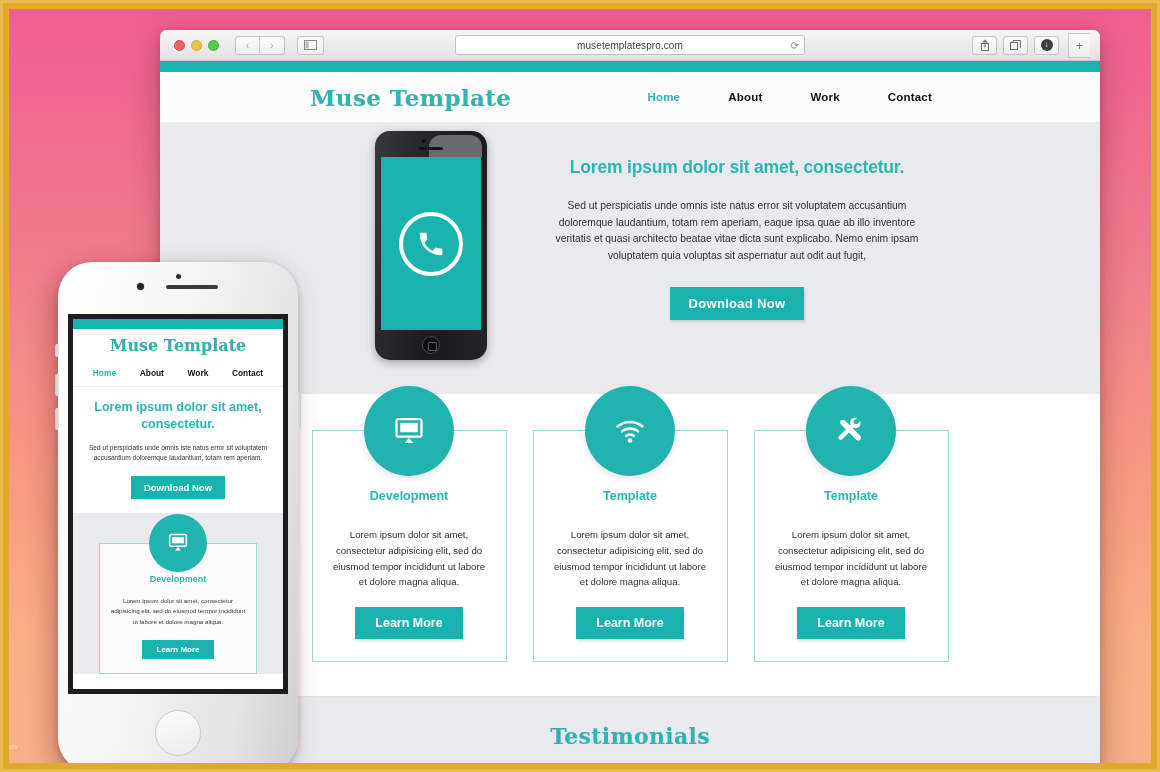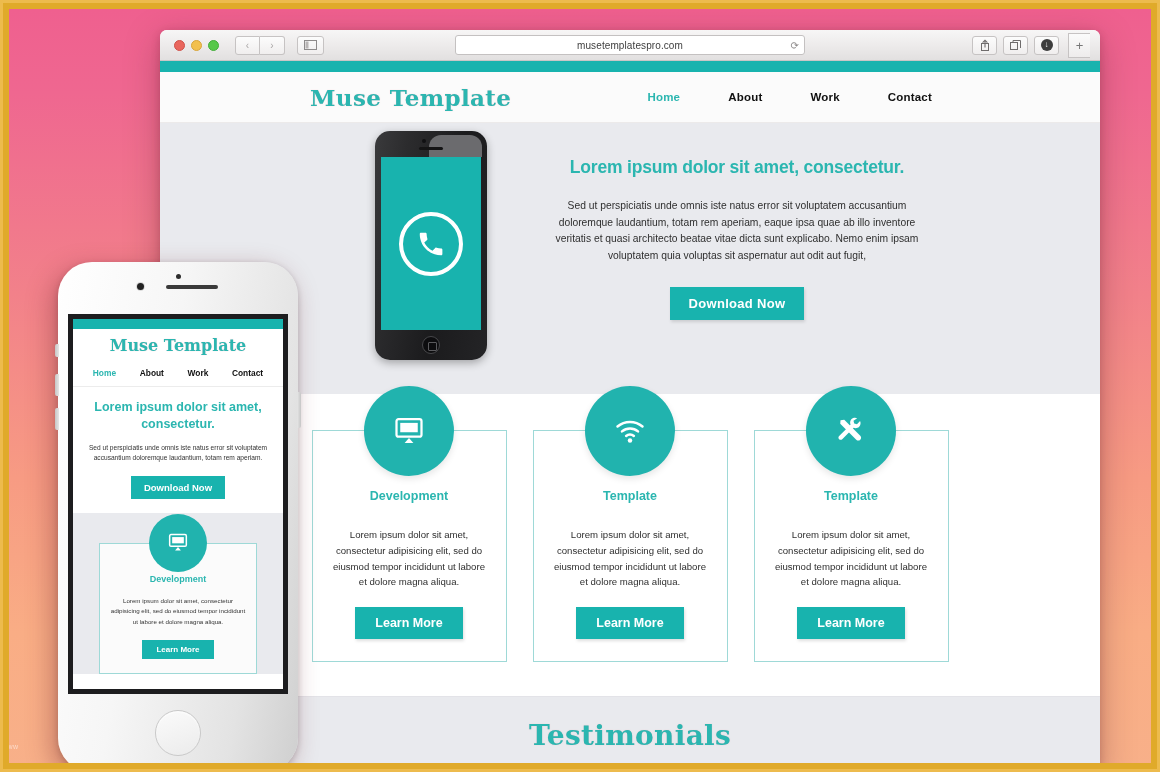--- a/index.html
+++ b/index.html
@@ -256,21 +256,21 @@
 
   
   .testimonials {
     background: #e9eaee;
     height: 78px;
     display: flex; align-items: center; justify-content: center;
     border-top: 1px solid #e3e3e8;
   }
   .testimonials h2 {
     font-family: "DejaVu Serif", "Liberation Serif", serif;
-    font-size: 28px; color: #2bb6b0; font-weight: bold;
+    font-size: 22px; color: #2bb6b0; font-weight: bold;
     letter-spacing: .3px;
     text-shadow: 0 0 1px rgba(255,150,170,.5);
   }
 
   
   .mockup {
     position: absolute;
     left: 58px; top: 262px;
     width: 240px; height: 510px;
     z-index: 40;

